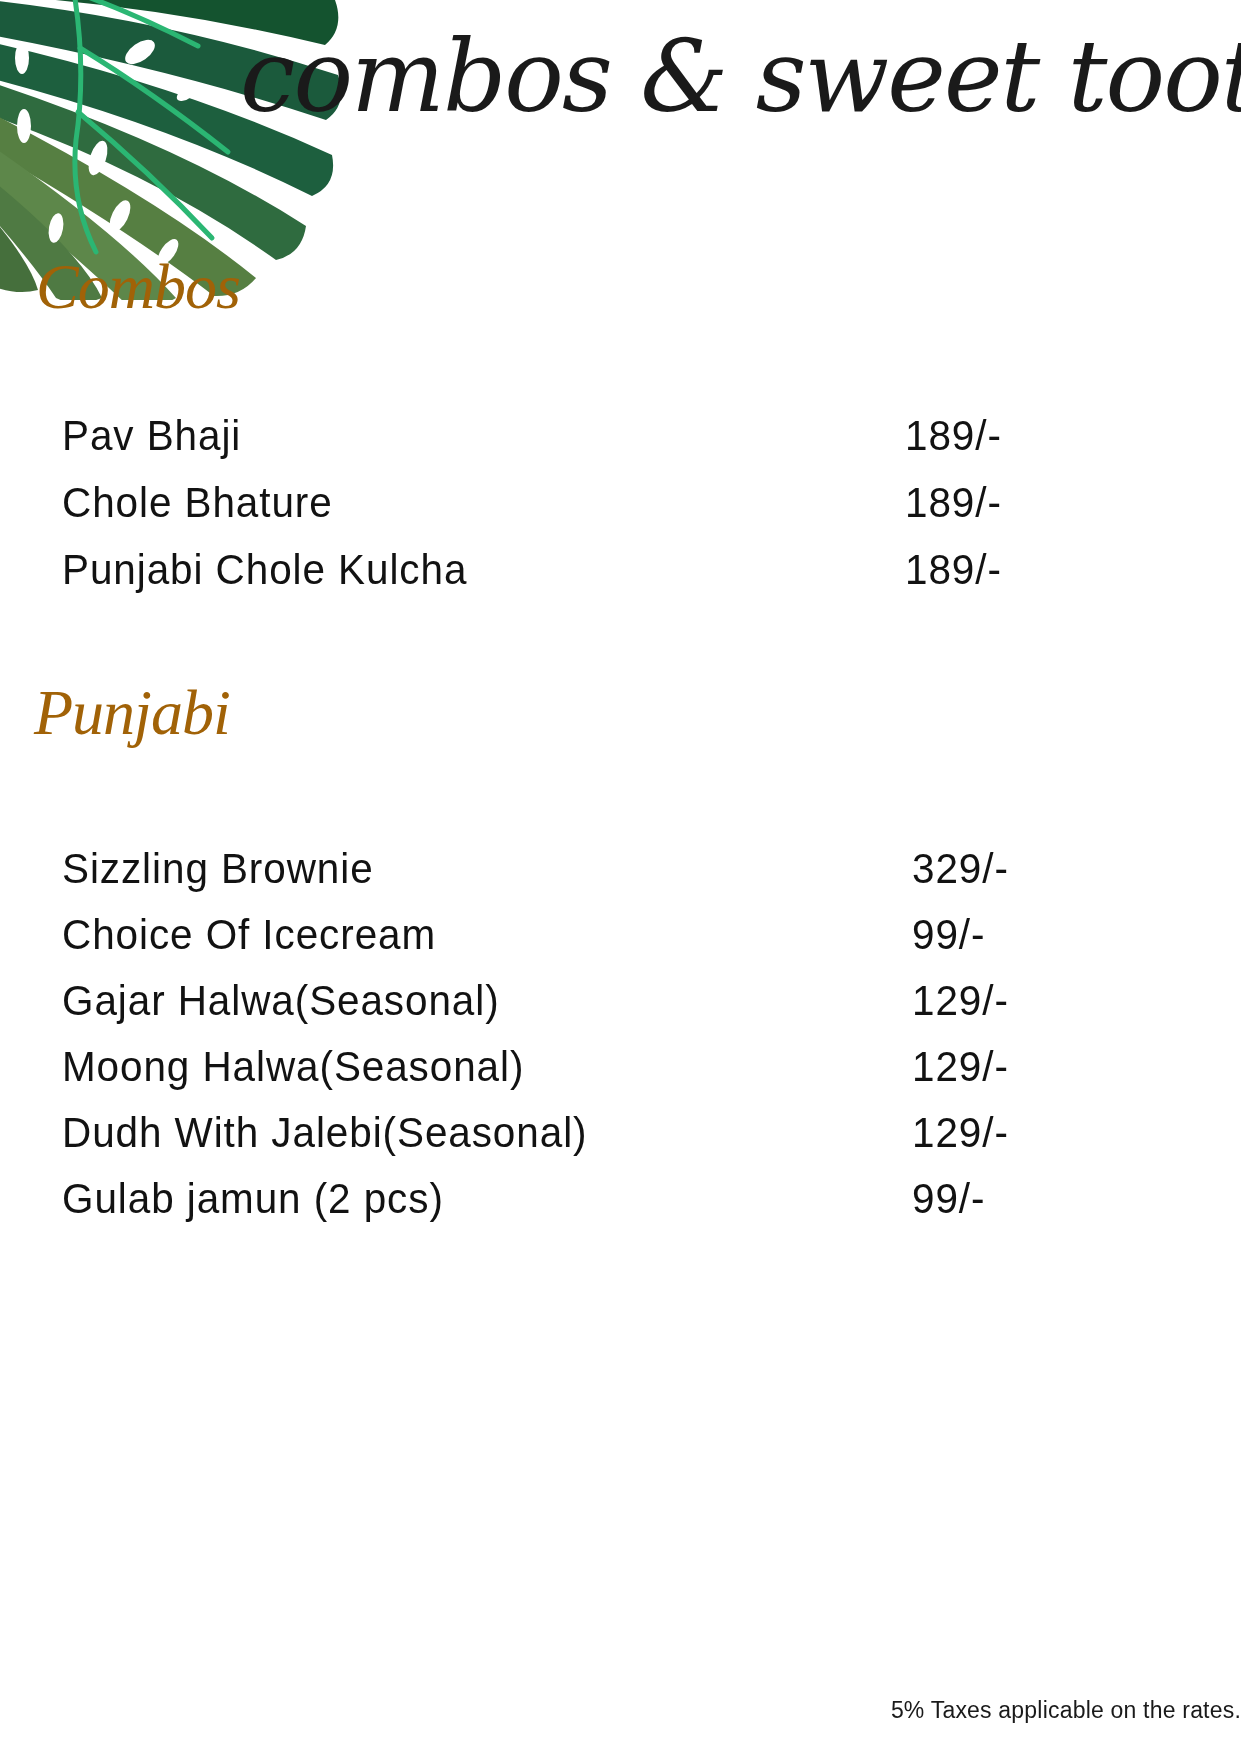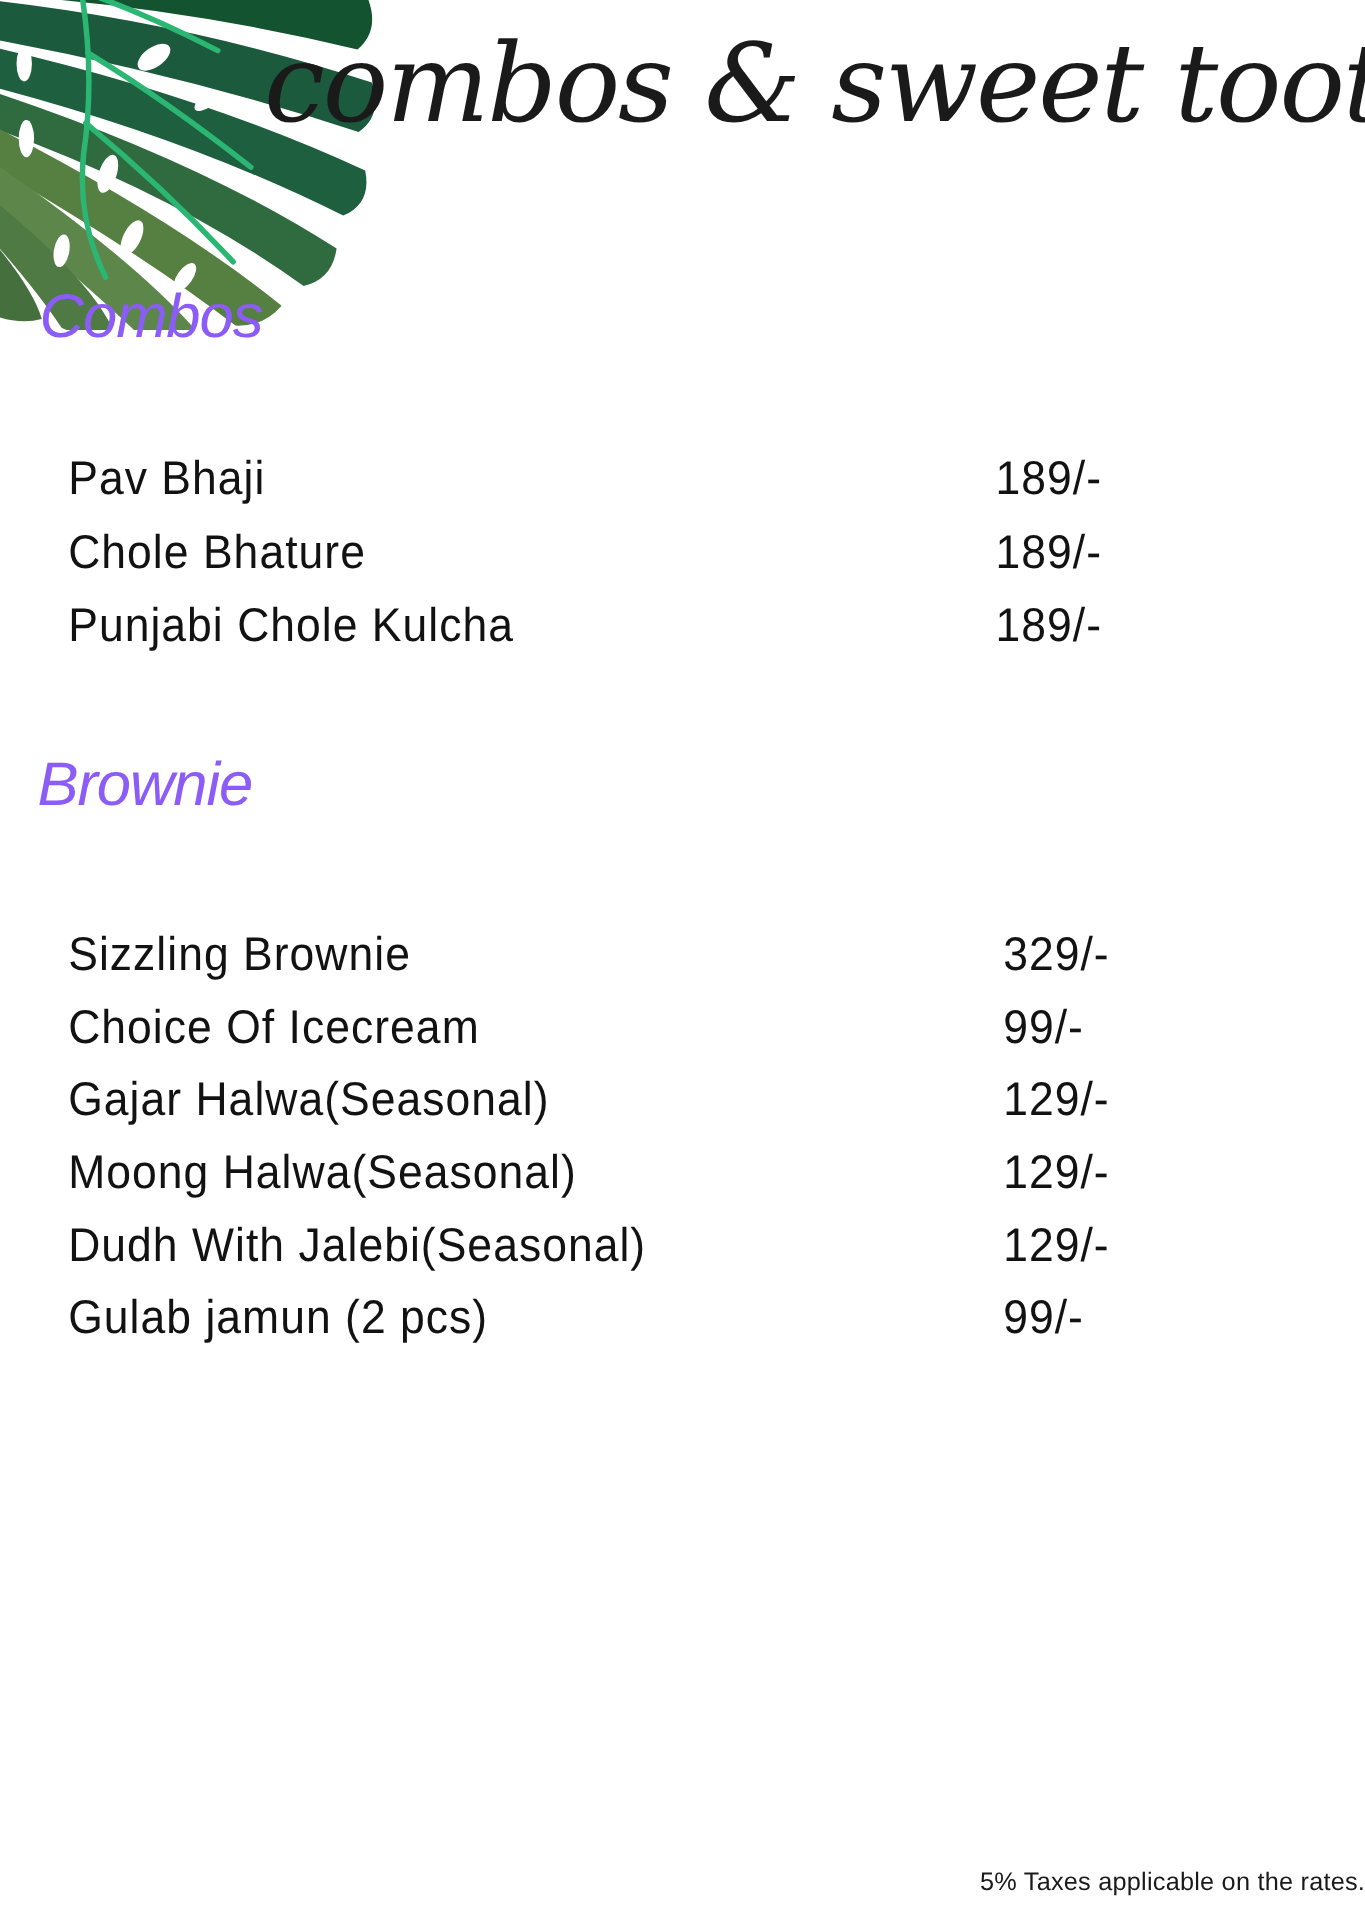--- a/index.html
+++ b/index.html
@@ -37,27 +37,27 @@
     font-size: 99px;
     line-height: 170px;
     letter-spacing: -2px;
     color: #1a1a1a;
     white-space: nowrap;
   }
 
   .section-heading {
     position: absolute;
     margin: 0;
-    font-family: Liberation Sans, sans-serif;
+    font-family: Liberation Serif, serif;
     font-style: italic;
     font-weight: 400;
-    font-size: 56px;
+    font-size: 64px;
     line-height: 130px;
     letter-spacing: -1px;
-    color: #8b5cf6;
+    color: #a16207;
     white-space: nowrap;
   }
   .combos-heading   { top: 222px; left: 36px; }
   .desserts-heading { top: 648px; left: 34px; }
 
   .menu-list { position: absolute; left: 0; right: 0; }
   .combos-list   { top: 402px; }
   .desserts-list { top: 835px; }
 
   .menu-row { position: relative; height: 67px; }
@@ -141,21 +141,21 @@
     <div class="menu-row">
       <span class="item-name">Chole Bhature</span>
       <span class="item-price">189/-</span>
     </div>
     <div class="menu-row">
       <span class="item-name">Punjabi Chole Kulcha</span>
       <span class="item-price">189/-</span>
     </div>
   </div>
 
-  <h2 class="section-heading desserts-heading">Brownie</h2>
+  <h2 class="section-heading desserts-heading">Punjabi</h2>
 
   <div class="menu-list desserts-list">
     <div class="menu-row">
       <span class="item-name">Sizzling Brownie</span>
       <span class="item-price">329/-</span>
     </div>
     <div class="menu-row">
       <span class="item-name">Choice Of Icecream</span>
       <span class="item-price">99/-</span>
     </div>

